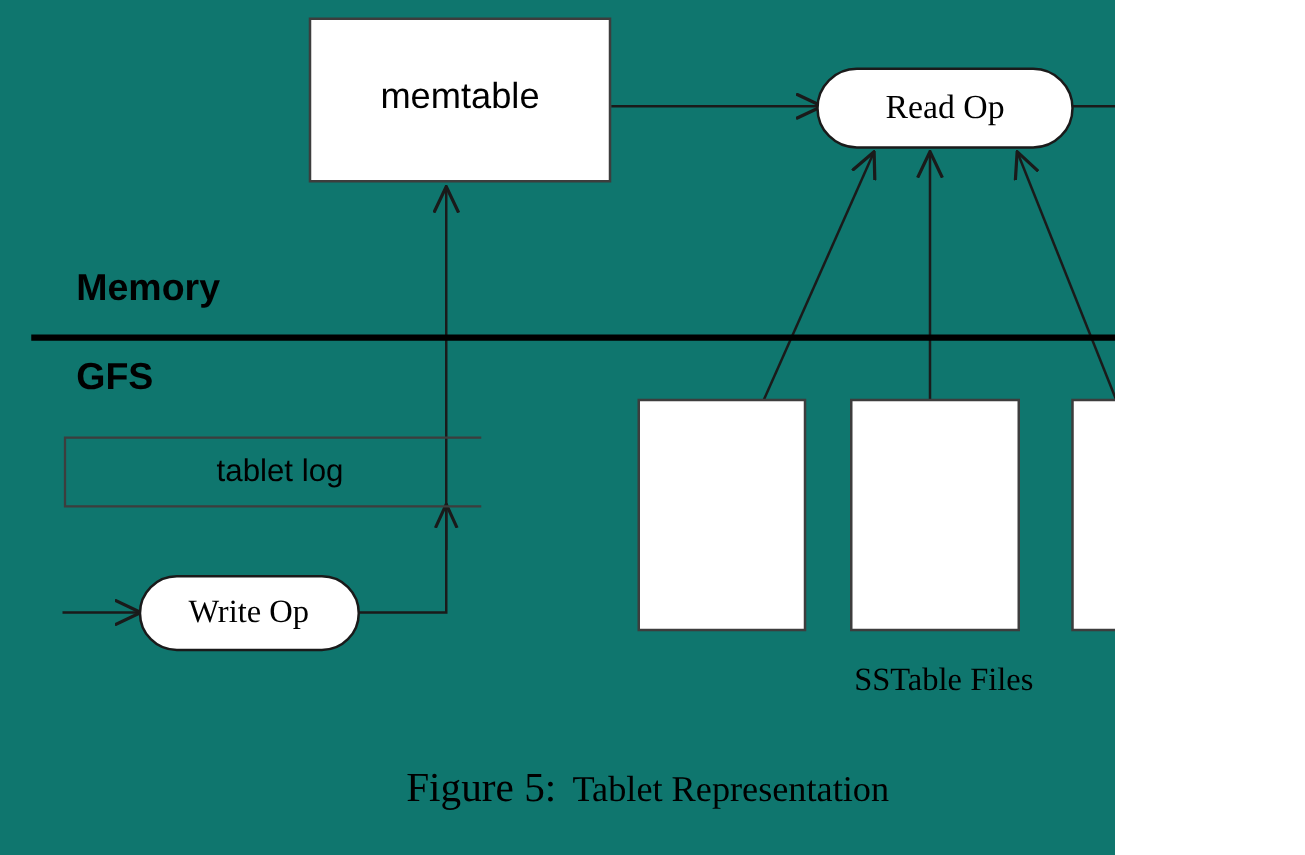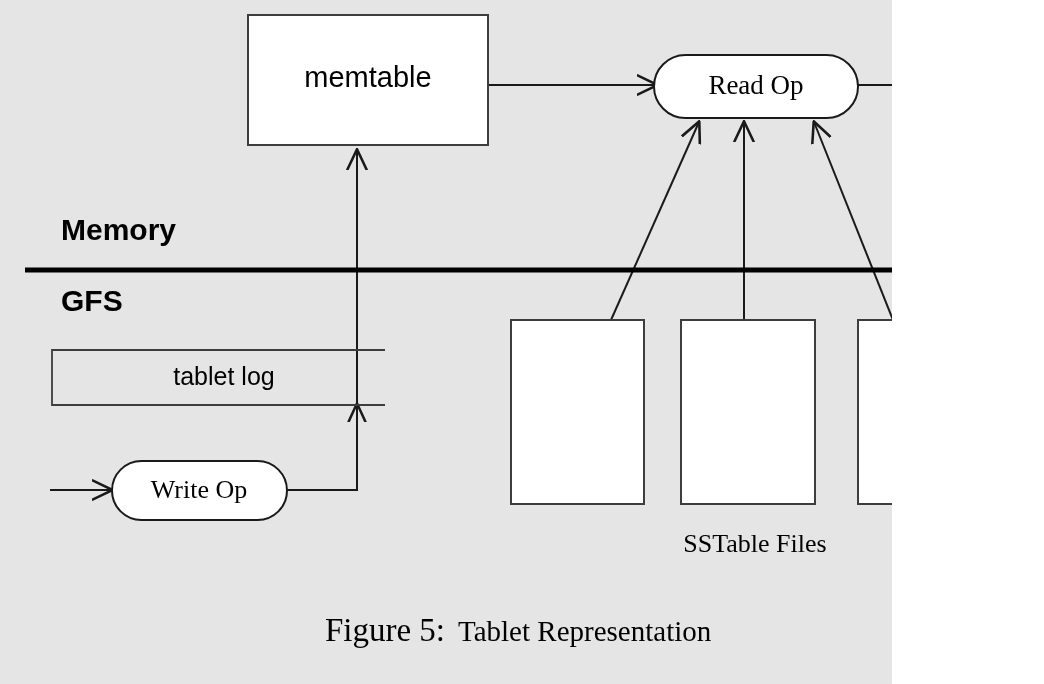--- a/index.html
+++ b/index.html
@@ -4,21 +4,21 @@
 <style>
   html, body {
     margin: 0;
     padding: 0;
     background: #ffffff;
   }
   #page {
     position: relative;
     width: 892px;
     height: 684px;
-    background: #e5e5e5;
+    background: #0f766e;
     overflow: hidden;
     font-family: "Liberation Serif", serif;
   }
   svg.diagram {
     position: absolute;
     left: 0;
     top: 0;
     width: 1044px;
     height: 684px;
     display: block;

